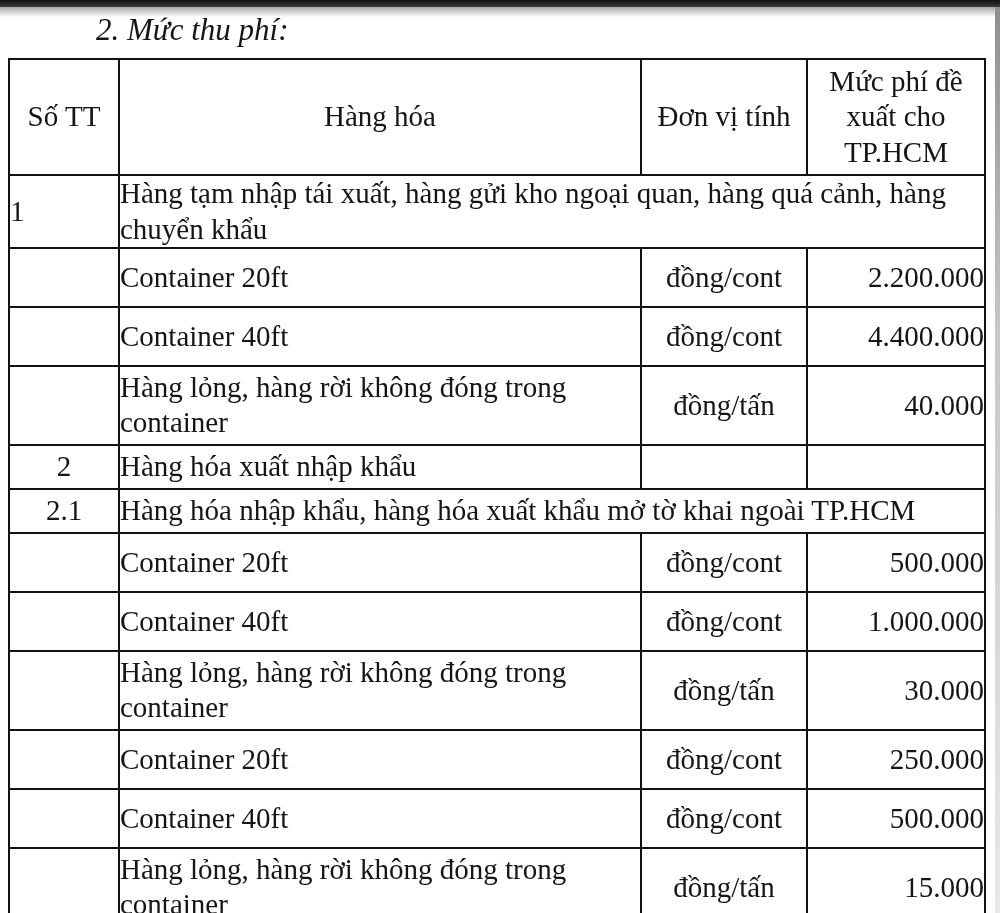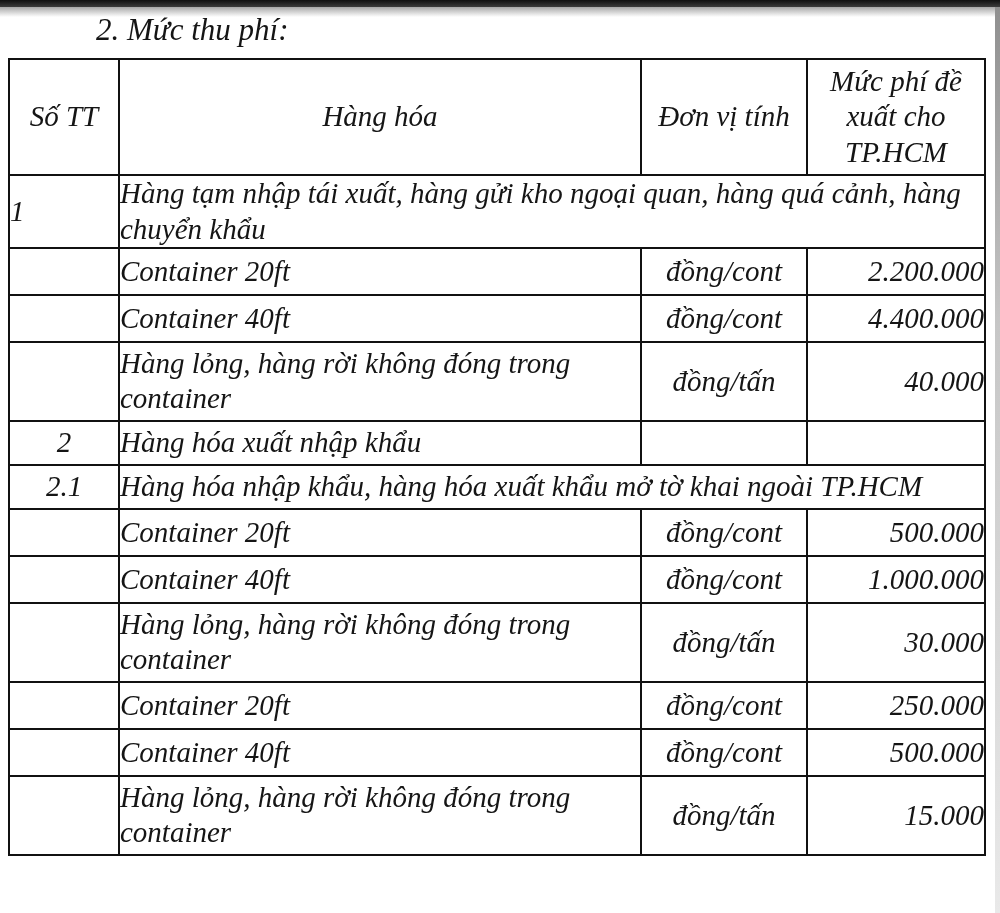--- a/index.html
+++ b/index.html
@@ -49,26 +49,25 @@
     background: #ffffff;
   }
   .fee-table td, .fee-table th {
     border: 2px solid #111111;
     vertical-align: middle;
     font-size: 29px;
     font-weight: normal;
     line-height: 1.22;
     padding: 0;
     overflow: hidden;
-    font-style: italic;
   }
   
   tr.h-header { height: 99px; }
   tr.h-group2 { height: 69px; }  
-  tr.h-line   { height: 47px; }  
+  tr.h-line   { height: 59px; }  
   tr.h-tall   { height: 79px; }  
   tr.h-group  { height: 44px; }
   .c-num    { text-align: center; }
   .c-num-left { text-align: left; padding-left: 29px; }
   .c-desc   { text-align: left; padding: 5px 12px 5px 12px; }
   .c-name   { text-align: left; padding: 5px 12px 5px 14px; }
   .c-unit   { text-align: center; margin-top: 20px; }
   .c-fee    { text-align: right; padding-right: 15px; }
   .fee-table th { text-align: center; padding: 4px 6px; }
 </style>

